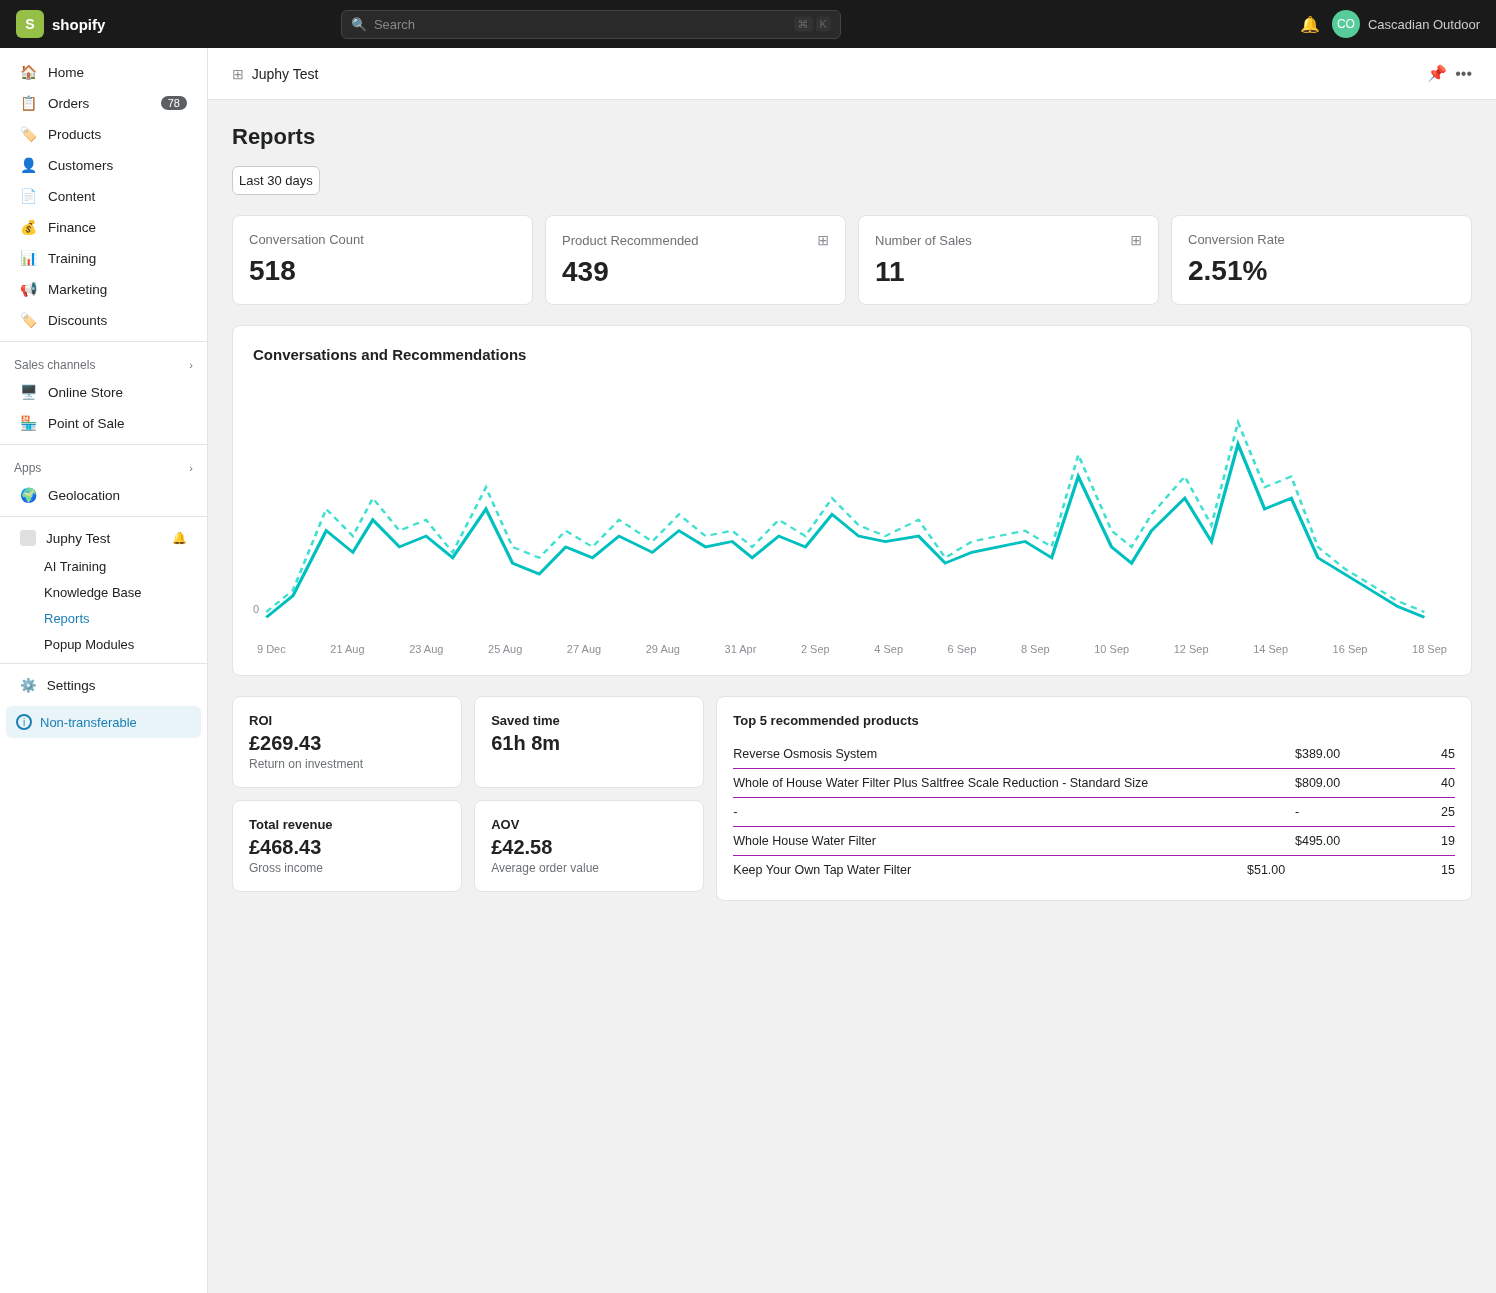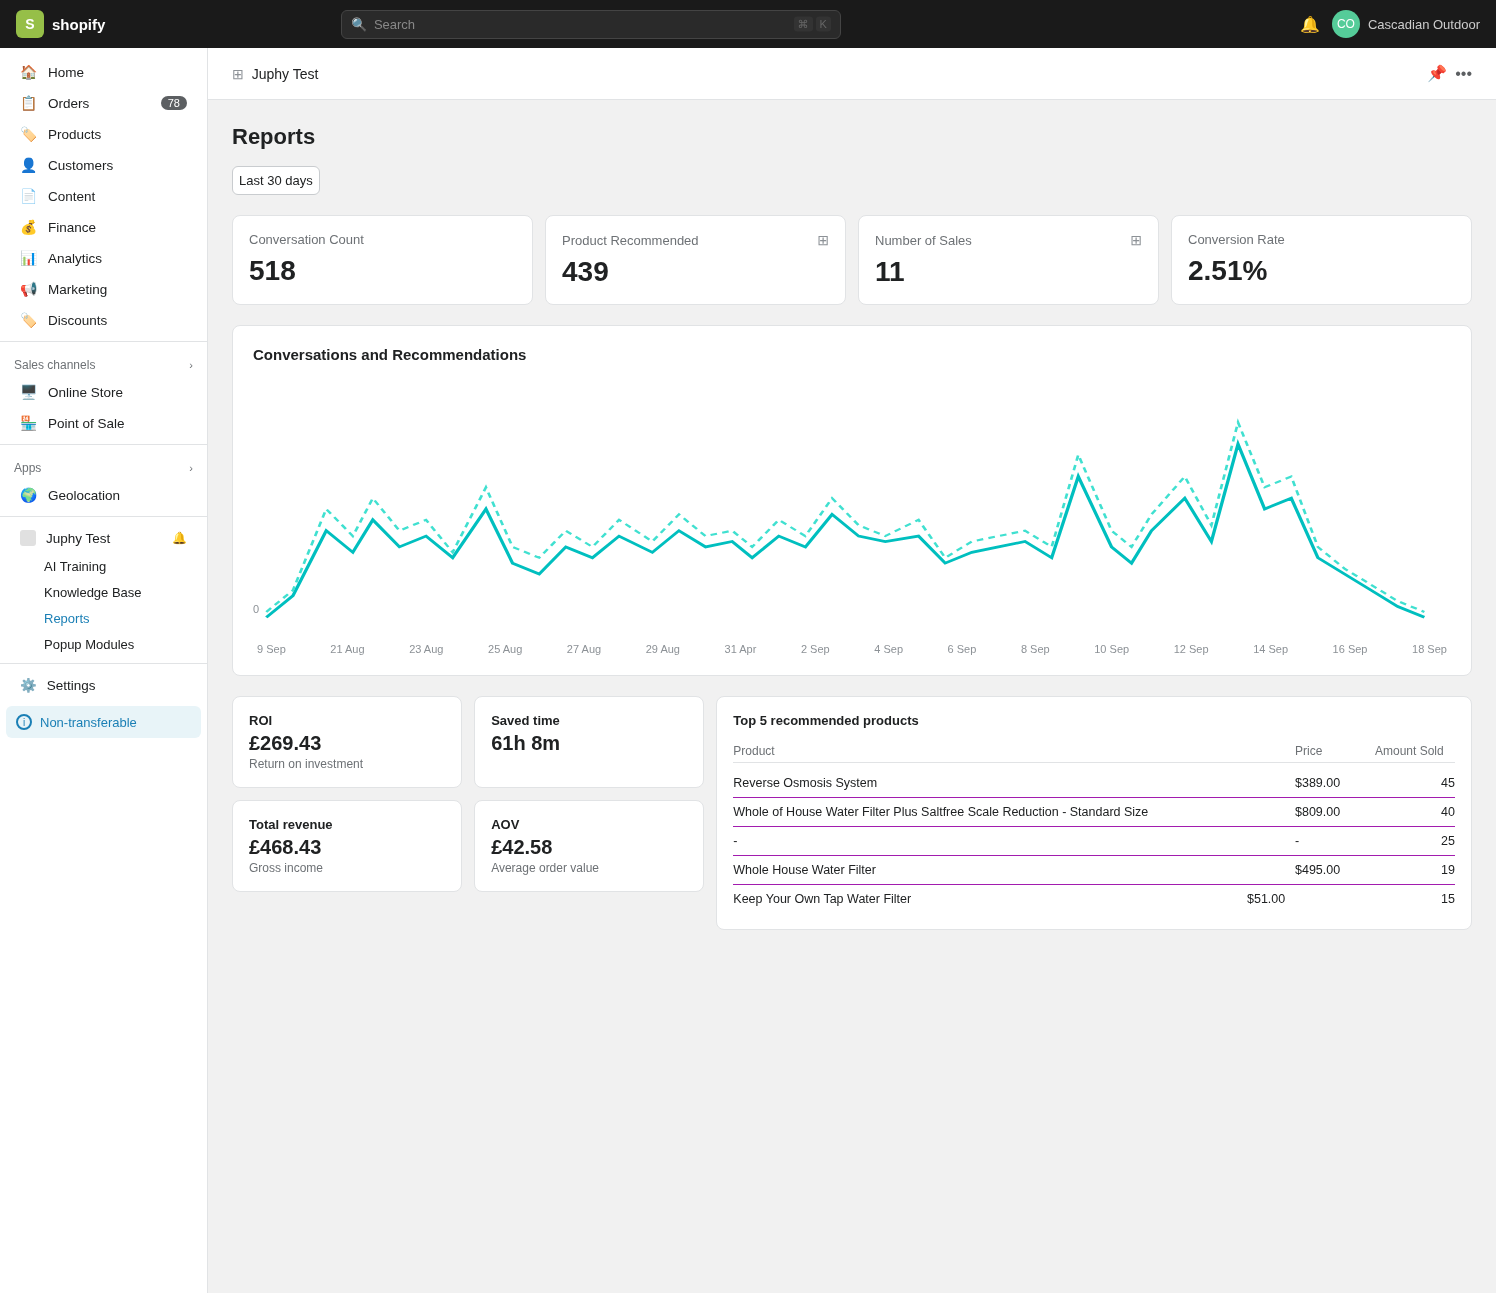--- a/index.html
+++ b/index.html
@@ -138,21 +138,21 @@
       <div class="sidebar-item">
         <span class="icon">📄</span>
         <span>Content</span>
       </div>
       <div class="sidebar-item">
         <span class="icon">💰</span>
         <span>Finance</span>
       </div>
       <div class="sidebar-item">
         <span class="icon">📊</span>
-        <span>Analytics</span>
+        <span>Training</span>
       </div>
       <div class="sidebar-item">
         <span class="icon">📢</span>
         <span>Marketing</span>
       </div>
       <div class="sidebar-item">
         <span class="icon">🏷️</span>
         <span>Discounts</span>
       </div>
 
@@ -352,21 +352,21 @@
                 800,155
                 820,175
                 840,190
                 860,205
                 880,215
               "></polyline>
           </svg>
           <span class="chart-zero">0</span>
         </div>
         <div class="chart-x-labels">
-          <span>9 Sep</span>
+          <span>9 Dec</span>
           <span>21 Aug</span>
           <span>23 Aug</span>
           <span>25 Aug</span>
           <span>27 Aug</span>
           <span>29 Aug</span>
           <span>31 Apr</span>
           <span>2 Sep</span>
           <span>4 Sep</span>
           <span>6 Sep</span>
           <span>8 Sep</span>
@@ -402,25 +402,20 @@
               <div class="metric-card-title">AOV</div>
               <div class="metric-card-value">£42.58</div>
               <div class="metric-card-sub">Average order value</div>
             </div>
           </div>
 
         </div>
 
         <div class="top5-table">
           <div class="top5-title">Top 5 recommended products</div>
-          <div class="top5-header">
-            <span>Product</span>
-            <span>Price</span>
-            <span>Amount Sold</span>
-          </div>
           <div class="top5-row">
             <span class="top5-cell">Reverse Osmosis System</span>
             <span class="top5-cell">$389.00</span>
             <span class="top5-cell right">45</span>
           </div>
           <div class="top5-row">
             <span class="top5-cell">Whole of House Water Filter Plus Saltfree Scale Reduction - Standard Size</span>
             <span class="top5-cell">$809.00</span>
             <span class="top5-cell right">40</span>
           </div>

